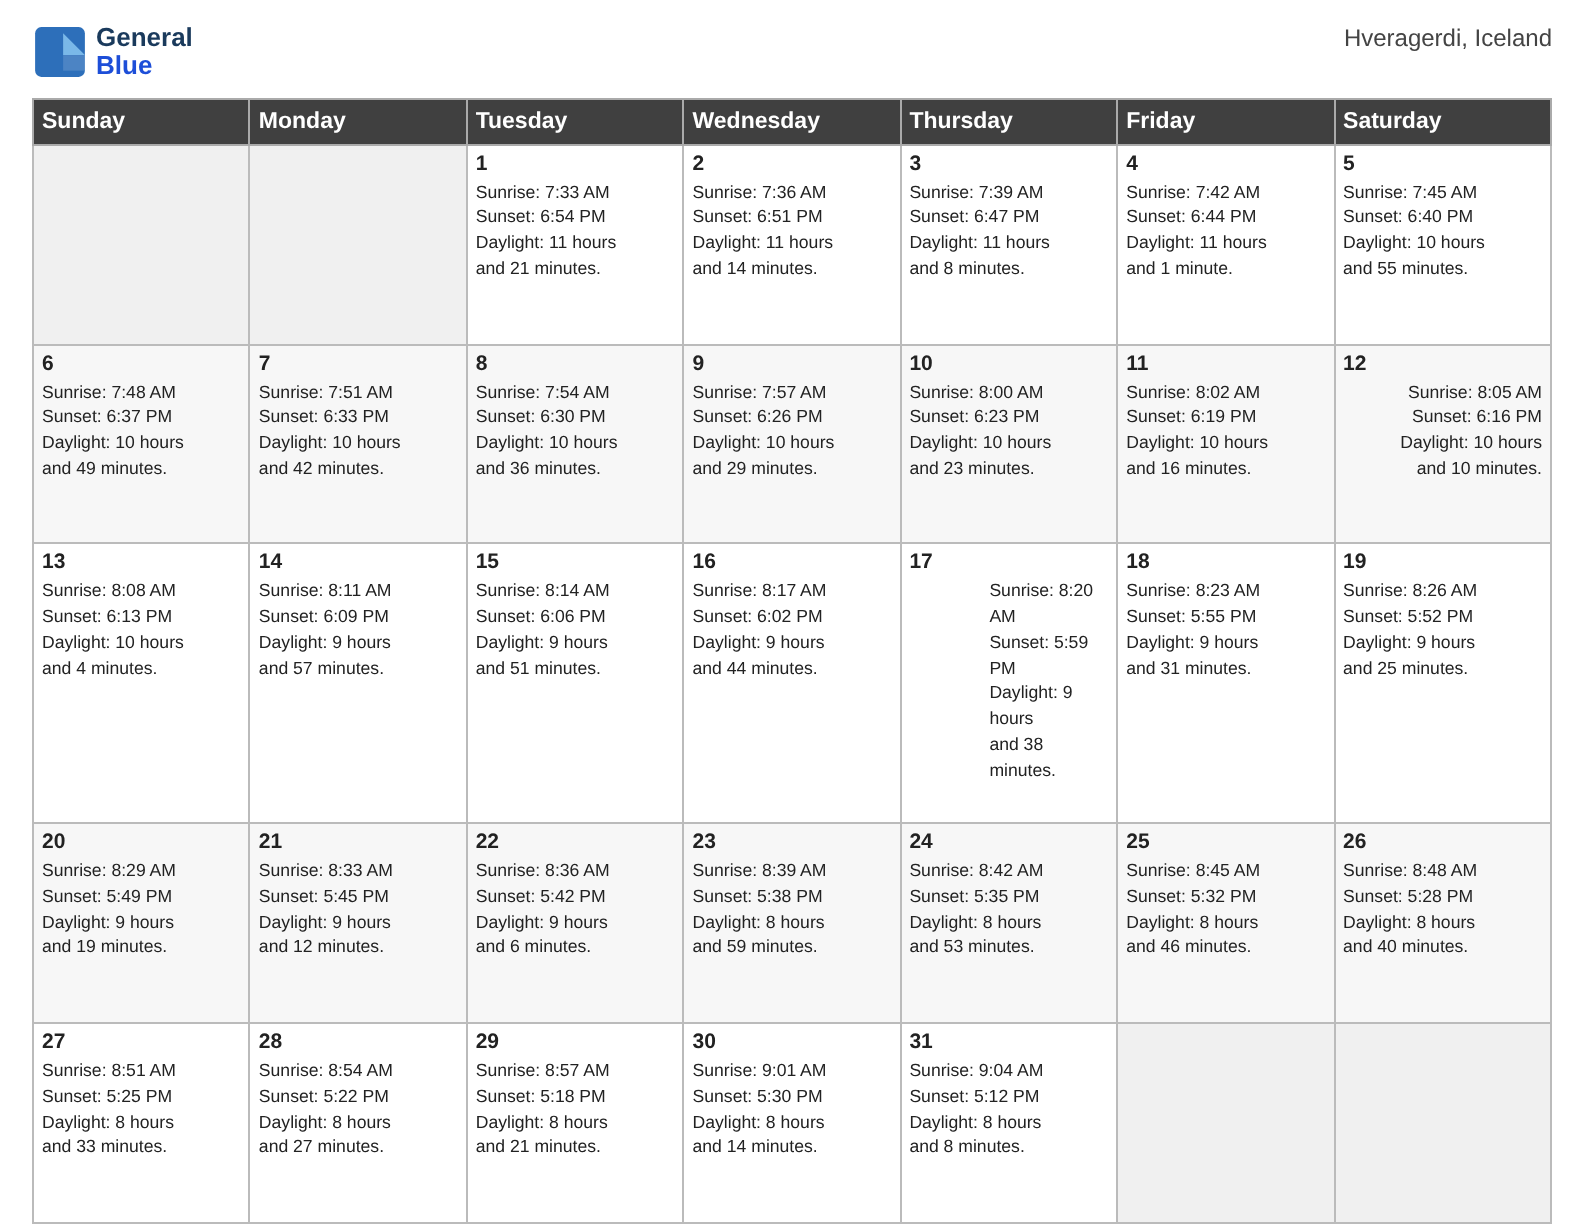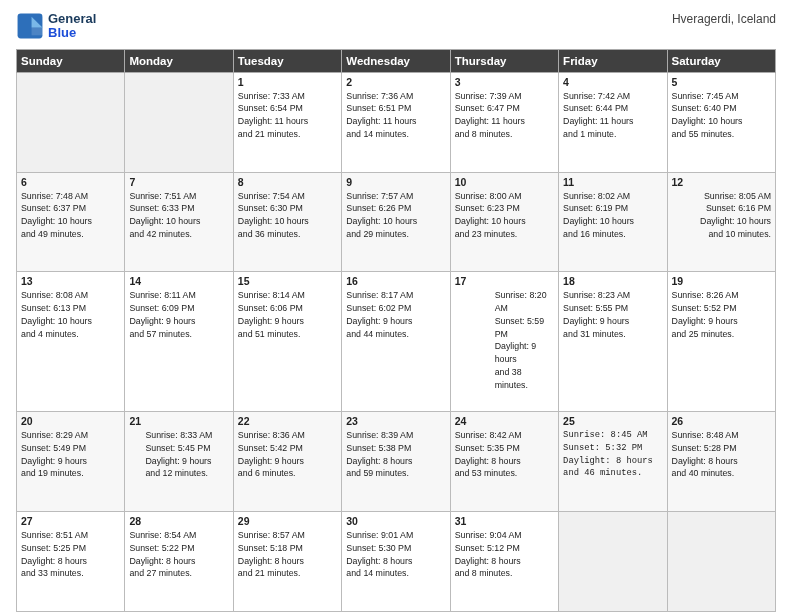--- a/index.html
+++ b/index.html
@@ -271,21 +271,21 @@
         <tr>
           <td>
             <span class="day-num">20</span>
             <div class="day-info" style="white-space: pre-line;">Sunrise: 8:29 AM
 Sunset: 5:49 PM
 Daylight: 9 hours
 and 19 minutes.</div>
           </td>
           <td>
             <span class="day-num">21</span>
-            <div class="day-info" style="white-space: pre-line; margin-left: 16px;">Sunrise: 8:33 AM
+            <div class="day-info" style="white-space: pre-line;">Sunrise: 8:33 AM
 Sunset: 5:45 PM
 Daylight: 9 hours
 and 12 minutes.</div>
           </td>
           <td>
             <span class="day-num">22</span>
             <div class="day-info" style="white-space: pre-line;">Sunrise: 8:36 AM
 Sunset: 5:42 PM
 Daylight: 9 hours
 and 6 minutes.</div>
@@ -299,21 +299,21 @@
           </td>
           <td>
             <span class="day-num">24</span>
             <div class="day-info" style="white-space: pre-line;">Sunrise: 8:42 AM
 Sunset: 5:35 PM
 Daylight: 8 hours
 and 53 minutes.</div>
           </td>
           <td>
             <span class="day-num">25</span>
-            <div class="day-info" style="white-space: pre-line; font-family: Liberation Mono, monospace;">Sunrise: 8:45 AM
+            <div class="day-info" style="white-space: pre-line;">Sunrise: 8:45 AM
 Sunset: 5:32 PM
 Daylight: 8 hours
 and 46 minutes.</div>
           </td>
           <td>
             <span class="day-num">26</span>
             <div class="day-info" style="white-space: pre-line;">Sunrise: 8:48 AM
 Sunset: 5:28 PM
 Daylight: 8 hours
 and 40 minutes.</div>

